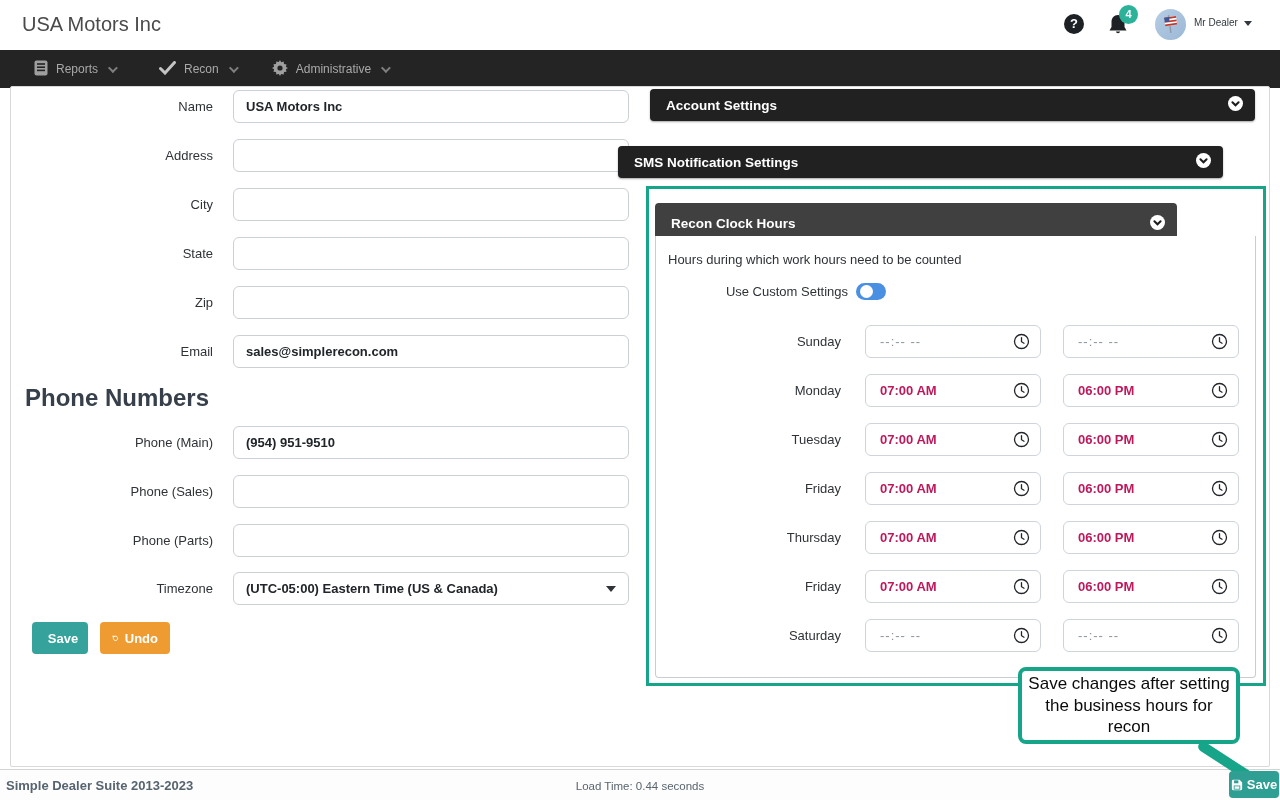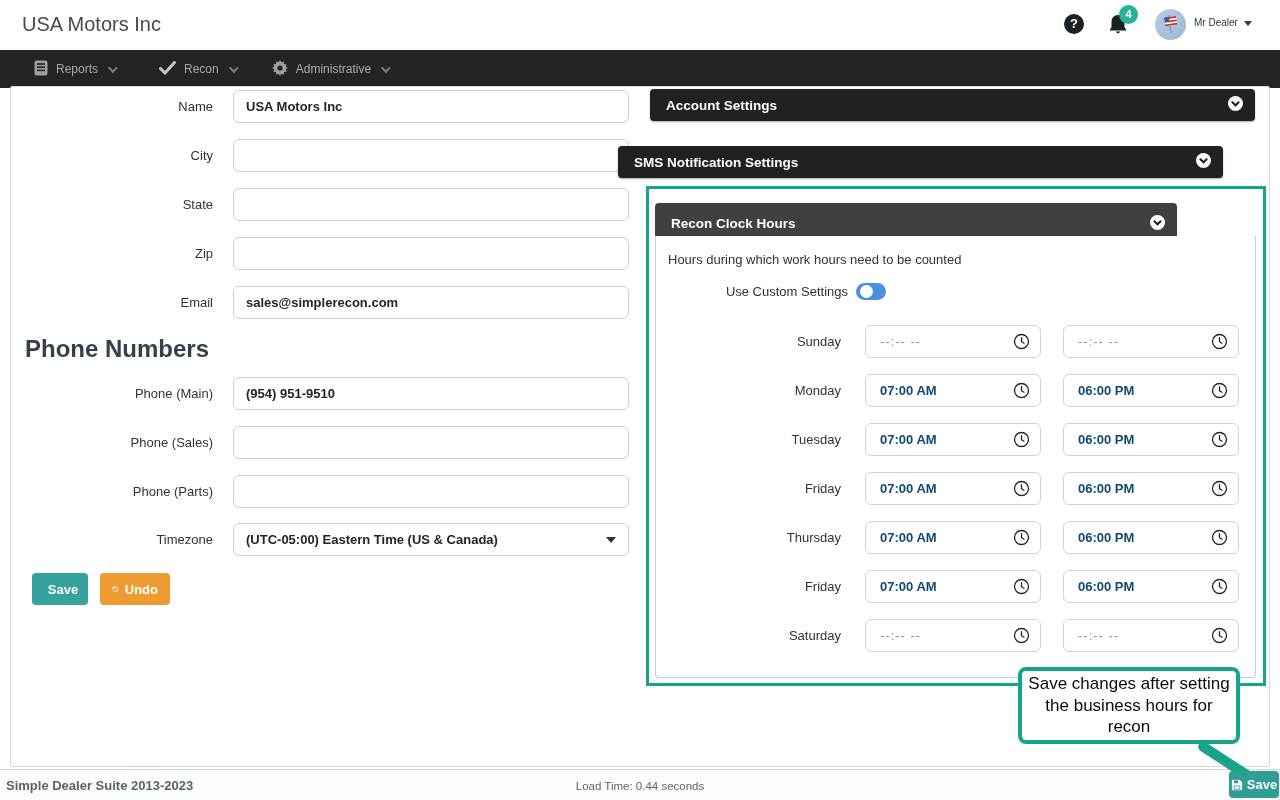--- a/index.html
+++ b/index.html
@@ -55,21 +55,21 @@
   .toggle-row { position:absolute; left:0; top:47px; width:230px; display:flex; align-items:center; justify-content:flex-end; }
   .toggle-label { font-size:13px; color:#2f3337; }
   .toggle { position:relative; width:30px; height:17px; border-radius:9px; background:#4a90e2; margin-left:8px; cursor:pointer; }
   .toggle .knob { position:absolute; left:4px; top:2px; width:13px; height:13px; border-radius:50%; background:#fff; }
 
   .days { position:absolute; left:0; top:89px; width:601px; }
   .drow { position:absolute; display:flex; align-items:center; height:33px; width:601px; }
   .dlabel { width:185px; text-align:right; font-size:13px; color:#2f3337; }
   .time-box { position:relative; margin-left:24px; width:176px; height:33px; }
   .time-box + .time-box { margin-left:22px; }
-  .time-input { width:176px; height:33px; border:1px solid #ced4da; border-radius:6px; font-family:"Liberation Sans",sans-serif; font-size:13px; font-weight:700; color:#0c4a6e; padding:0 34px 0 14px; outline:none; background:#fff; }
+  .time-input { width:176px; height:33px; border:1px solid #ced4da; border-radius:6px; font-family:"Liberation Sans",sans-serif; font-size:13px; font-weight:700; color:#be185d; padding:0 34px 0 14px; outline:none; background:#fff; }
   .time-input.muted { color:#8d949c; font-weight:400; letter-spacing:1px; }
   .clock-icon { position:absolute; right:11px; top:8px; width:17px; height:17px; cursor:pointer; }
 
   
   .callout { position:absolute; left:1018px; top:667px; width:222px; height:77px; background:#fff; border:4px solid #17a589; border-radius:8px; z-index:50; display:flex; align-items:center; justify-content:center; text-align:center; font-size:17px; line-height:1.28; color:#0b0b0b; padding:2px 6px; }
   .callout-tail { position:absolute; left:1199px; top:739px; width:62px; height:10px; background:#17a589; border-radius:5px; transform:rotate(33deg); transform-origin:left center; z-index:49; }
   .mini-save { position:absolute; left:1229px; top:771px; width:50px; height:27px; background:#2f9e93; border:none; border-radius:4px; color:#fff; font-family:"Liberation Sans",sans-serif; font-size:13px; font-weight:700; display:flex; align-items:center; justify-content:center; cursor:pointer; z-index:51; }
   .mini-save svg { margin-right:4px; }
 
   
@@ -144,20 +144,24 @@
   </div>
 
   <div class="card"></div>
 
   <div class="form-col">
     <div class="frow">
       <div class="flabel">Name</div>
       <input class="finput" value="USA Motors Inc" style="">
     </div>
     <div class="frow">
+      <div class="flabel">Address</div>
+      <input class="finput" value="" style="">
+    </div>
+    <div class="frow">
       <div class="flabel">City</div>
       <input class="finput" value="" style="">
     </div>
     <div class="frow">
       <div class="flabel">State</div>
       <input class="finput" value="" style="">
     </div>
     <div class="frow">
       <div class="flabel">Zip</div>
       <input class="finput" value="" style="">

